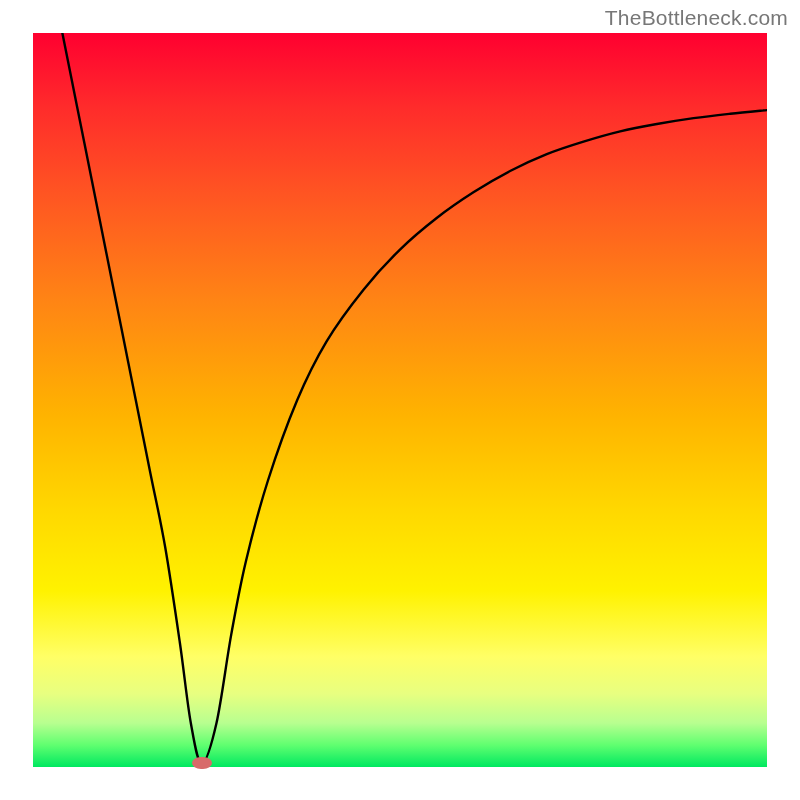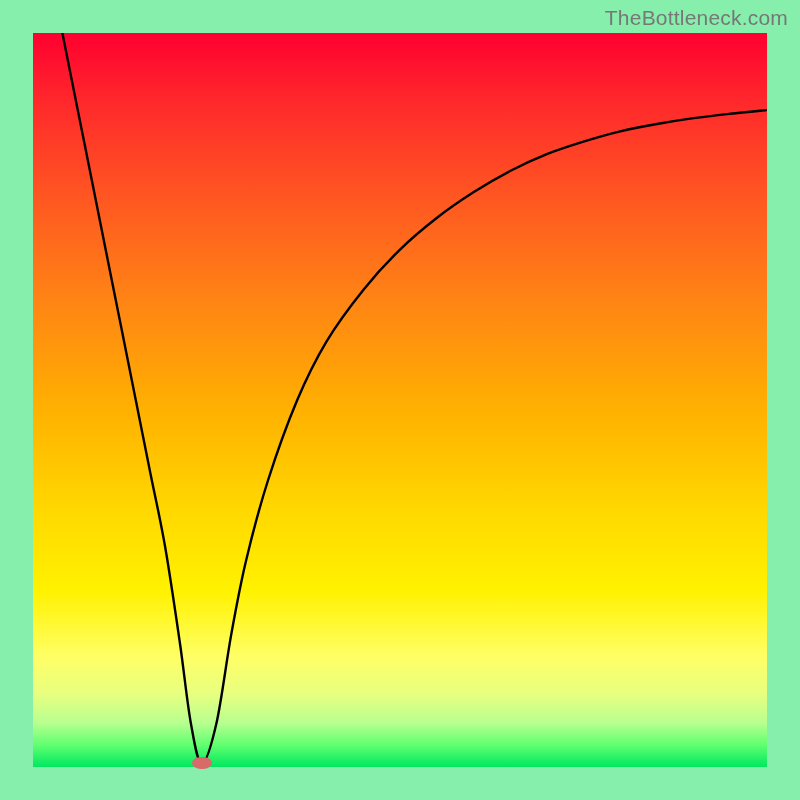--- a/index.html
+++ b/index.html
@@ -9,21 +9,21 @@
     height: 800px;
     background: #000;
     overflow: hidden;
   }
   .frame {
     position: absolute;
     left: 0;
     top: 0;
     width: 800px;
     height: 800px;
-    background: #86efac;
+    background: #ffffff;
   }
   .plot-area {
     position: absolute;
     left: 33px;
     top: 33px;
     width: 734px;
     height: 734px;
     background: linear-gradient(to bottom,
       #ff0030 0%,
       #ff2b2b 10%,

